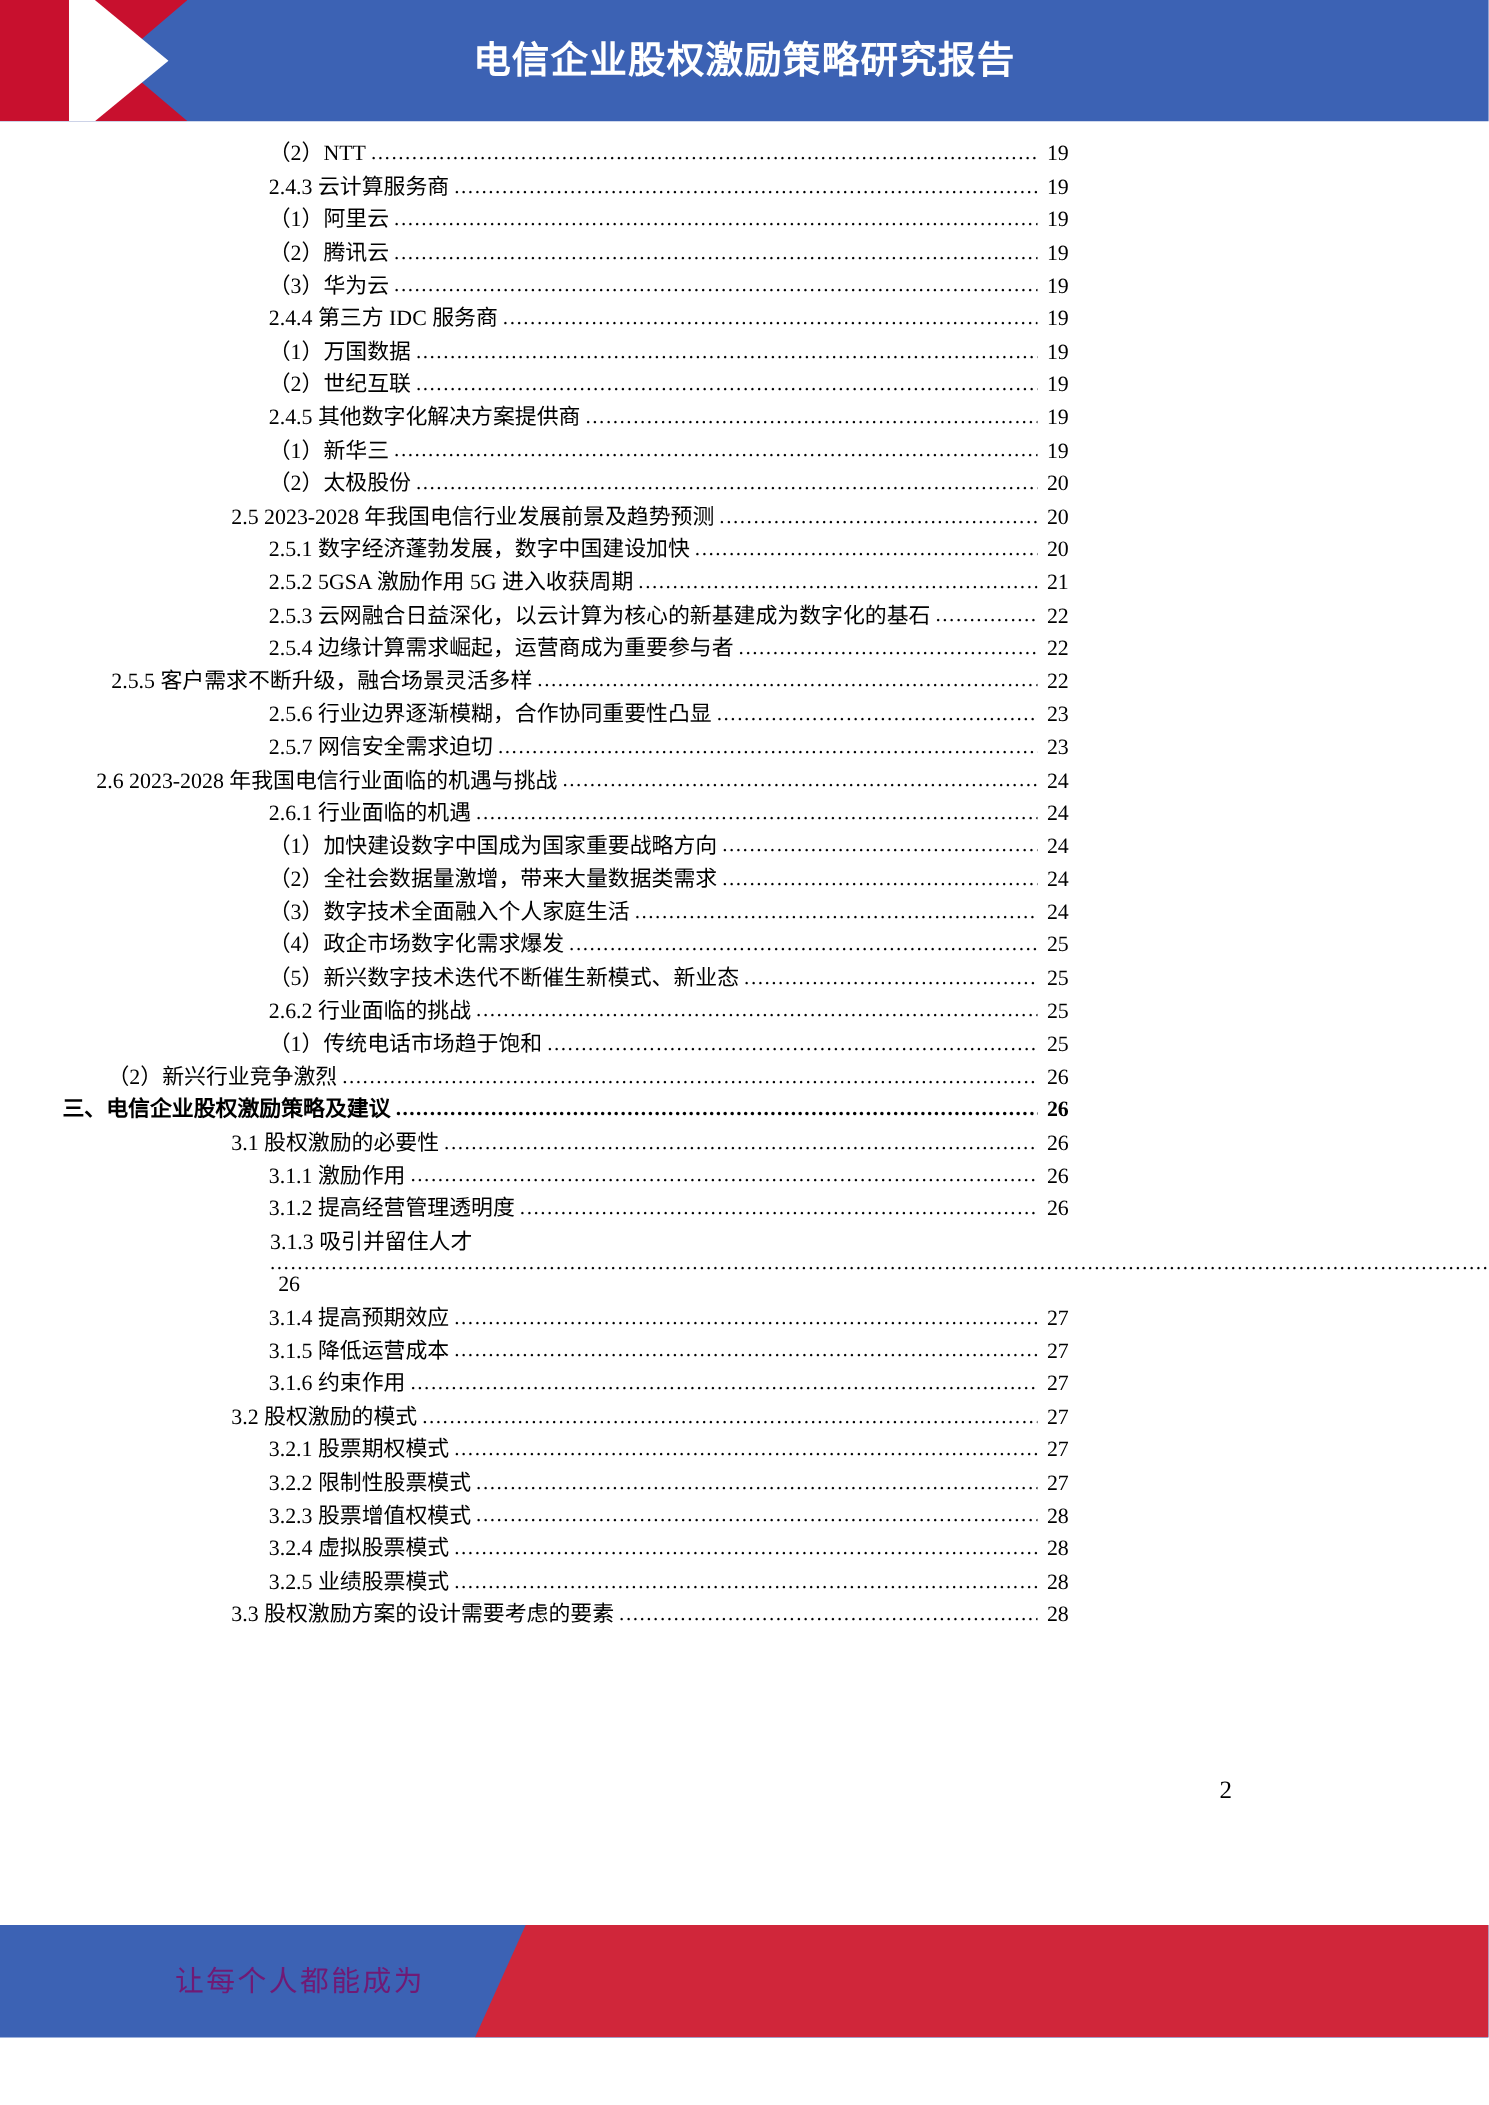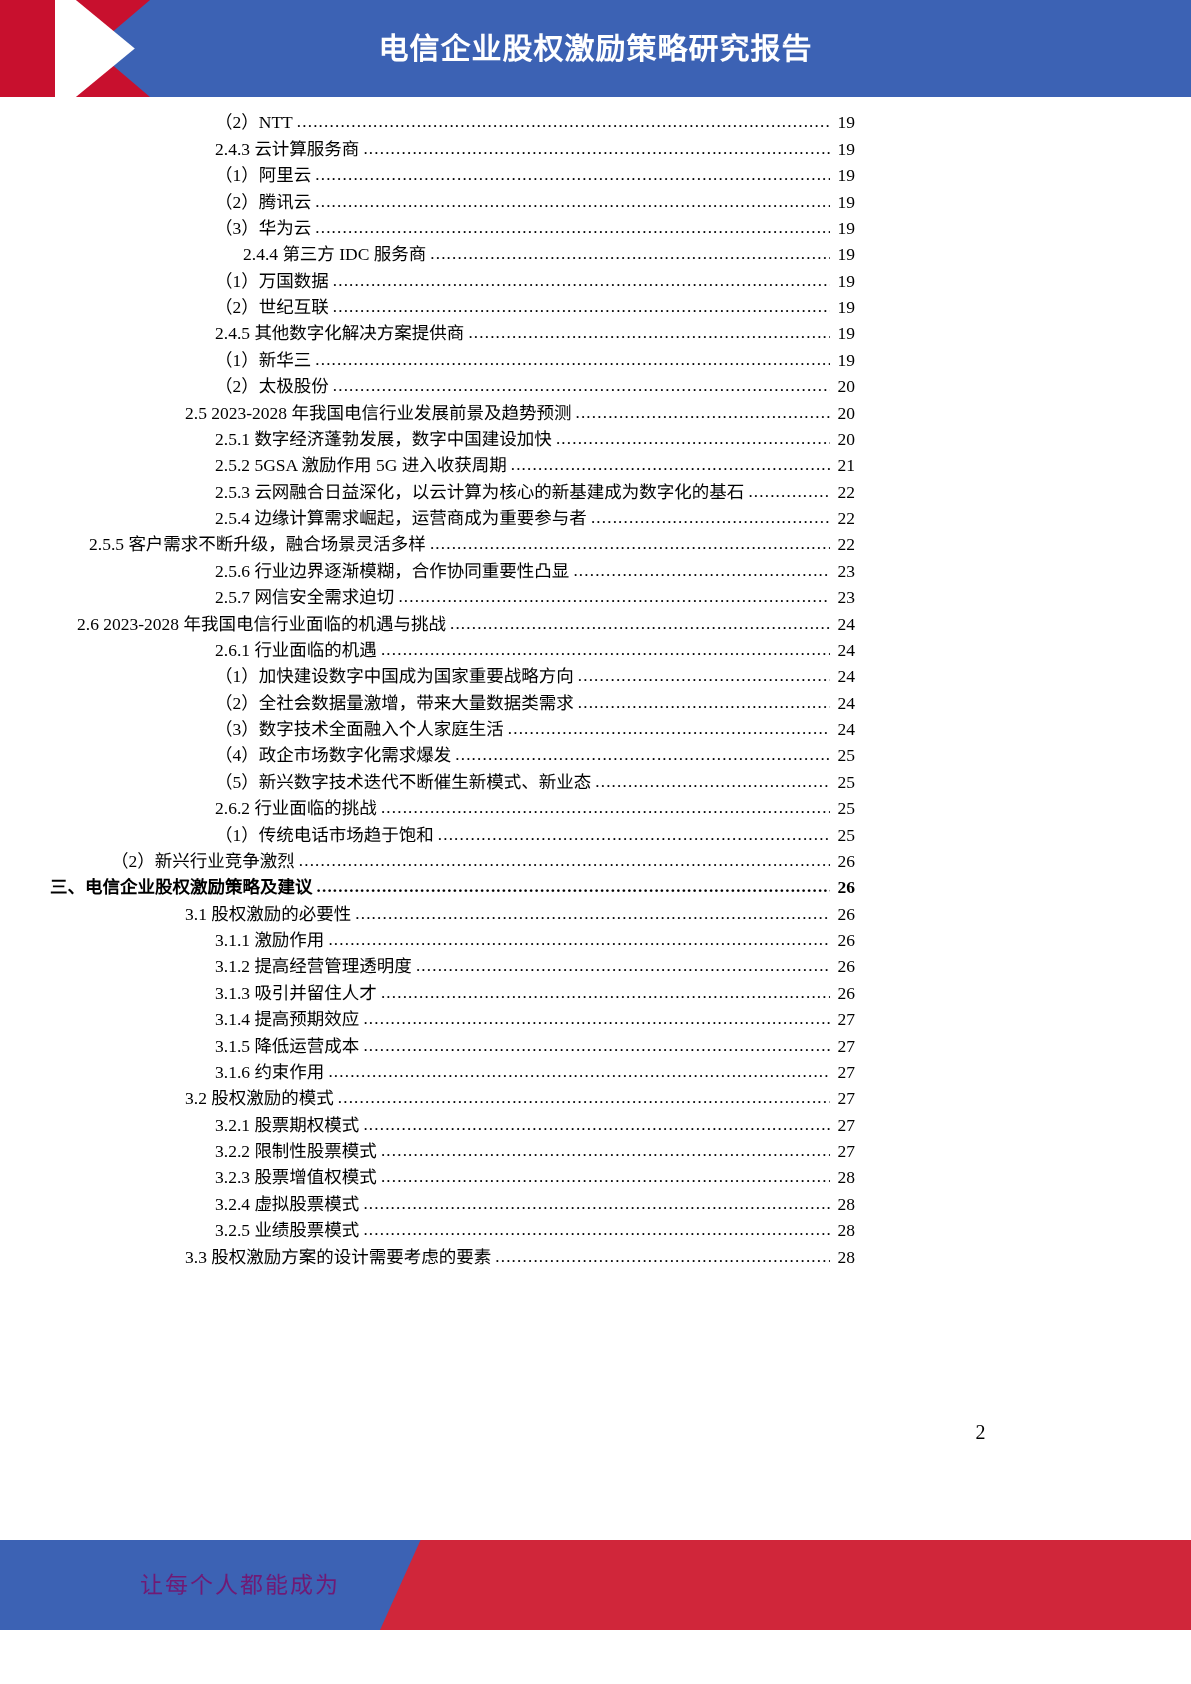--- a/index.html
+++ b/index.html
@@ -180,21 +180,21 @@
     <div class="toc-row" style="padding-left: 215px;">
       <span class="toc-label">（2）腾讯云</span>
       <span class="toc-dots">...................................................................................................................................................................................</span>
       <span class="toc-page">19</span>
     </div>
     <div class="toc-row" style="padding-left: 215px;">
       <span class="toc-label">（3）华为云</span>
       <span class="toc-dots">...................................................................................................................................................................................</span>
       <span class="toc-page">19</span>
     </div>
-    <div class="toc-row" style="padding-left: 215px; margin-left: 28px;">
+    <div class="toc-row" style="padding-left: 215px;">
       <span class="toc-label">2.4.4 第三方 IDC 服务商</span>
       <span class="toc-dots">...................................................................................................................................................................................</span>
       <span class="toc-page">19</span>
     </div>
     <div class="toc-row" style="padding-left: 215px;">
       <span class="toc-label">（1）万国数据</span>
       <span class="toc-dots">...................................................................................................................................................................................</span>
       <span class="toc-page">19</span>
     </div>
     <div class="toc-row" style="padding-left: 215px;">
@@ -295,21 +295,21 @@
     <div class="toc-row" style="padding-left: 215px;">
       <span class="toc-label">2.6.2 行业面临的挑战</span>
       <span class="toc-dots">...................................................................................................................................................................................</span>
       <span class="toc-page">25</span>
     </div>
     <div class="toc-row" style="padding-left: 215px;">
       <span class="toc-label">（1）传统电话市场趋于饱和</span>
       <span class="toc-dots">...................................................................................................................................................................................</span>
       <span class="toc-page">25</span>
     </div>
-    <div class="toc-row" style="padding-left: 111px;">
+    <div class="toc-row" style="padding-left: 86px;">
       <span class="toc-label">（2）新兴行业竞争激烈</span>
       <span class="toc-dots">...................................................................................................................................................................................</span>
       <span class="toc-page">26</span>
     </div>
     <div class="toc-row" style="padding-left: 50px; font-weight: bold;">
       <span class="toc-label">三、电信企业股权激励策略及建议</span>
       <span class="toc-dots">...................................................................................................................................................................................</span>
       <span class="toc-page">26</span>
     </div>
     <div class="toc-row" style="padding-left: 185px;">
@@ -320,21 +320,21 @@
     <div class="toc-row" style="padding-left: 215px;">
       <span class="toc-label">3.1.1 激励作用</span>
       <span class="toc-dots">...................................................................................................................................................................................</span>
       <span class="toc-page">26</span>
     </div>
     <div class="toc-row" style="padding-left: 215px;">
       <span class="toc-label">3.1.2 提高经营管理透明度</span>
       <span class="toc-dots">...................................................................................................................................................................................</span>
       <span class="toc-page">26</span>
     </div>
-    <div class="toc-row" style="padding-left: 215px;">
+    <div class="toc-row" style="padding-left: 215px; flex-direction: column;">
       <span class="toc-label">3.1.3 吸引并留住人才</span>
       <span class="toc-dots">...................................................................................................................................................................................</span>
       <span class="toc-page">26</span>
     </div>
     <div class="toc-row" style="padding-left: 215px;">
       <span class="toc-label">3.1.4 提高预期效应</span>
       <span class="toc-dots">...................................................................................................................................................................................</span>
       <span class="toc-page">27</span>
     </div>
     <div class="toc-row" style="padding-left: 215px;">

